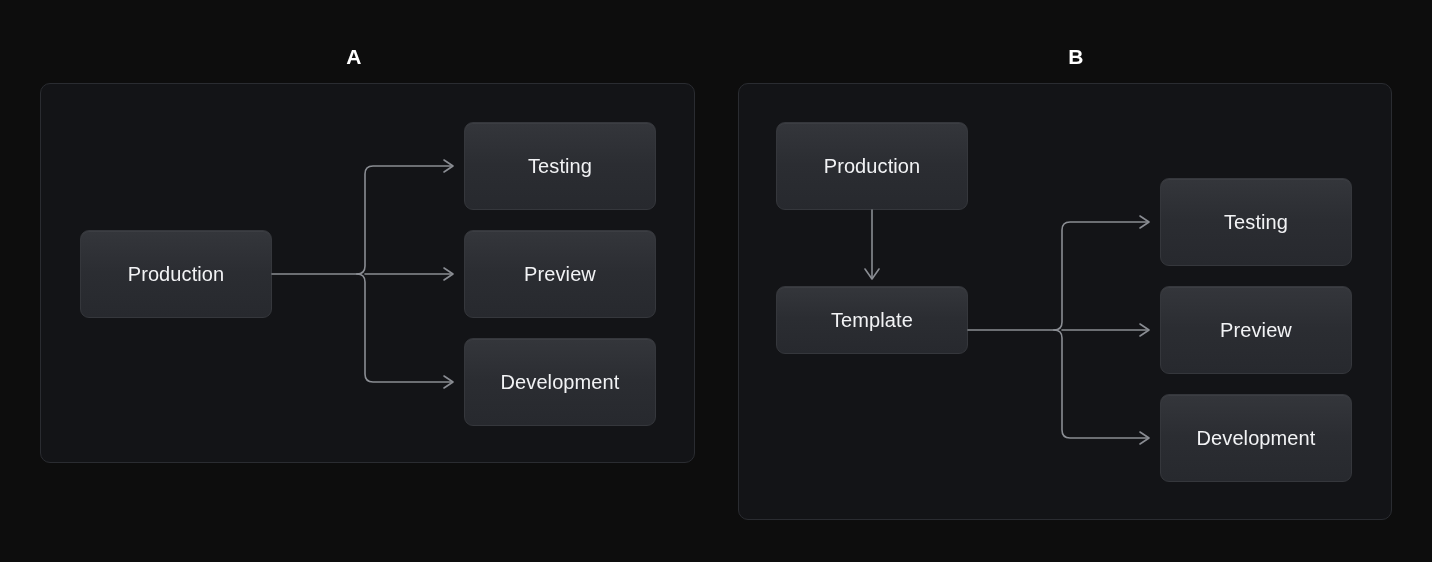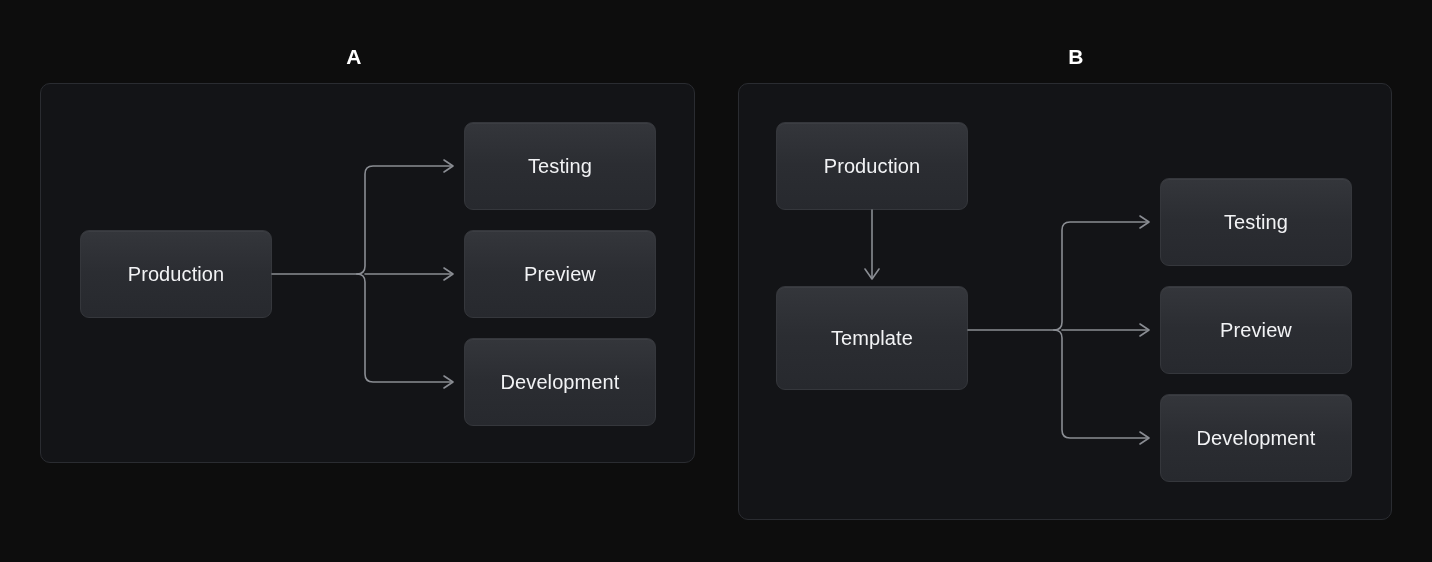--- a/index.html
+++ b/index.html
@@ -116,21 +116,21 @@
 
   <div class="panel-label" style="left:1076px; top:46px;">B</div>
 
   <div class="panel" style="left:738px; top:83px; width:654px; height:437px;">
   </div>
 
   <div class="node" style="left:776px; top:122px; width:192px; height:88px;">
     <span class="node-text">Production</span>
   </div>
 
-  <div class="node" style="left:776px; top:286px; width:192px; height:104px;">
+  <div class="node" style="left:776px; top:286px; width:192px; height:68px;">
     <span class="node-text">Template</span>
   </div>
 
   <div class="node" style="left:1160px; top:178px; width:192px; height:88px;">
     <span class="node-text">Testing</span>
   </div>
 
   <div class="node" style="left:1160px; top:286px; width:192px; height:88px;">
     <span class="node-text">Preview</span>
   </div>

